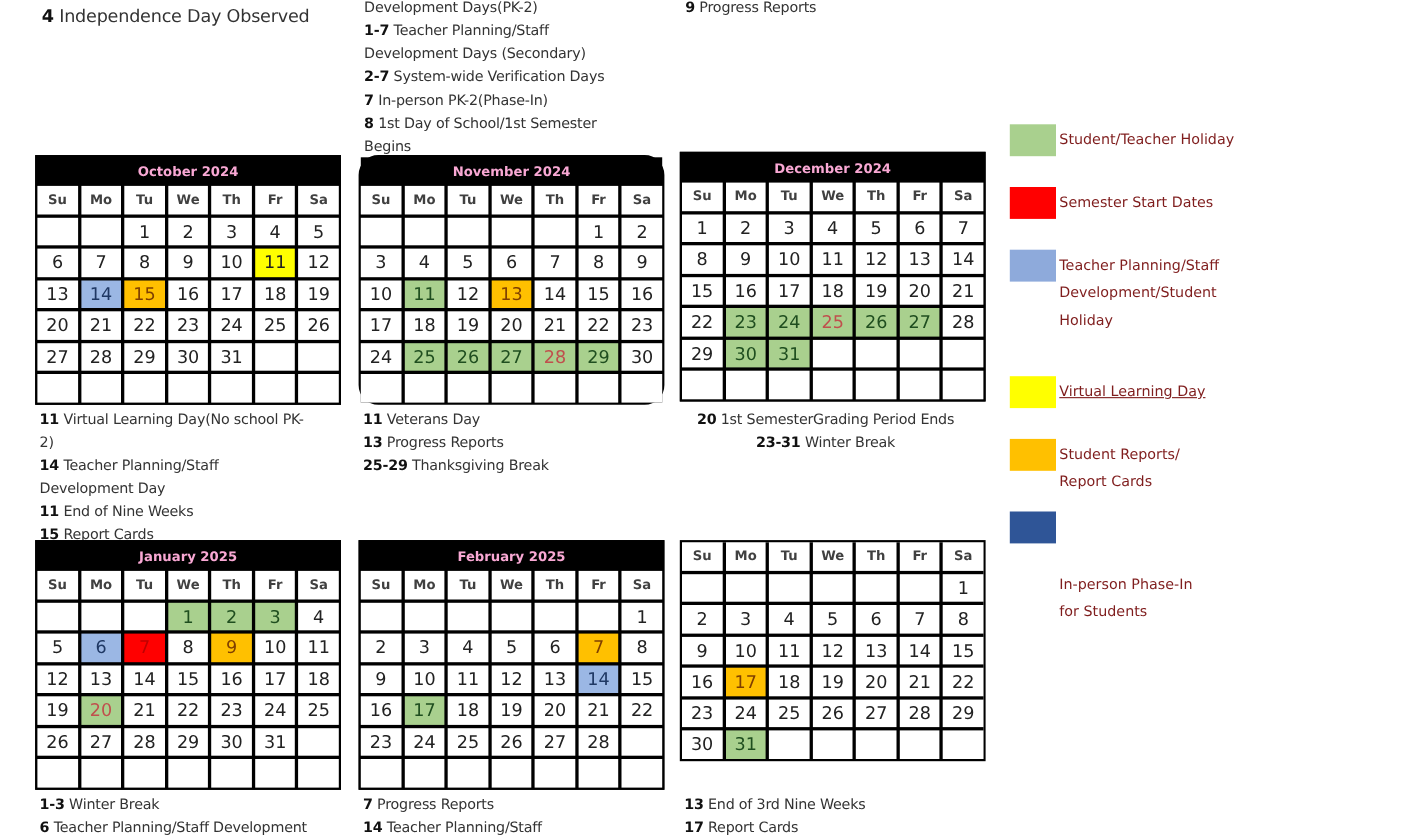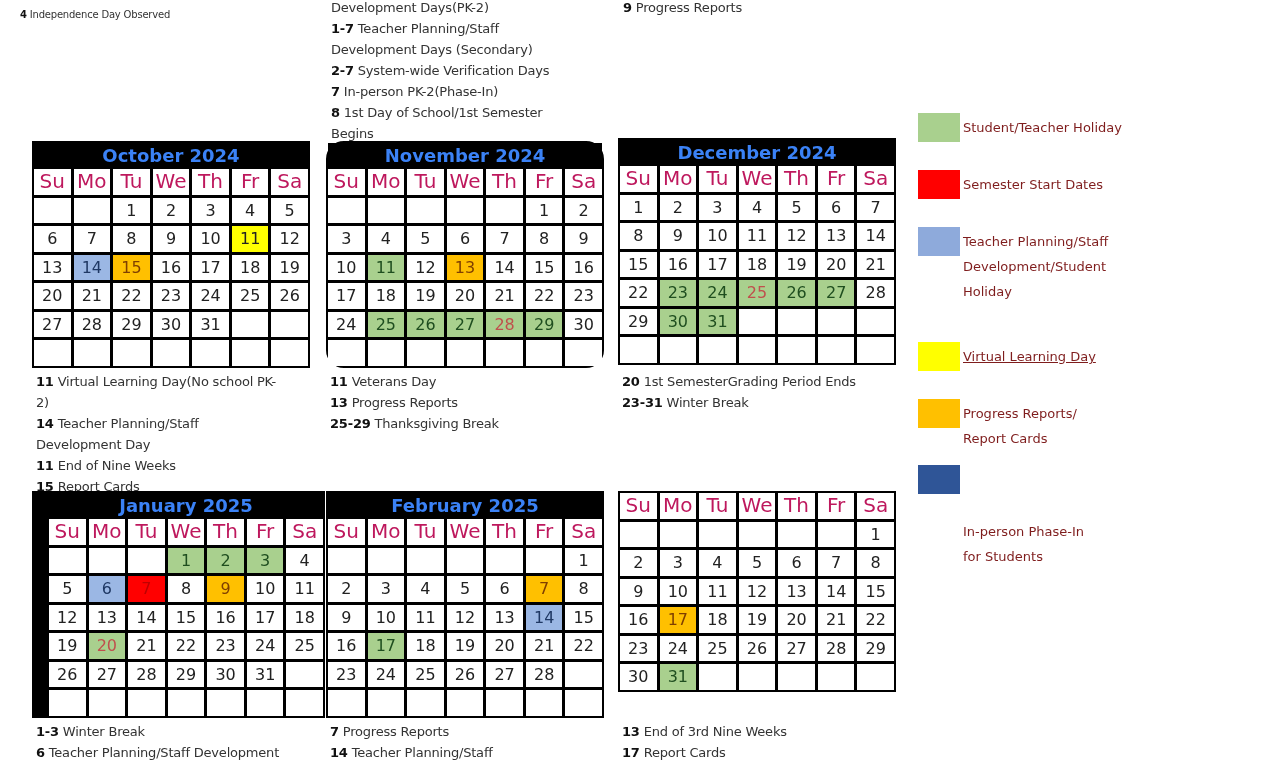--- a/index.html
+++ b/index.html
@@ -1,38 +1,38 @@
 <!DOCTYPE html>
 <html><head>
 <meta charset="utf-8">
 <style>
   html, body { margin:0; padding:0; background:#ffffff; }
   body { width:1278px; height:760px; position:relative; overflow:hidden; font-family:"DejaVu Sans", sans-serif; color:#222; }
   .note-block { position:absolute; font-size:13px; line-height:21px; color:#333; letter-spacing:-0.2px; }
   .note-block .ln b { font-weight:bold; color:#111; }
   .cal { position:absolute; width:274px; border:2px solid #000; background:#000; }
-  .cal .title { height:26px; line-height:26px; text-align:center; color:#3b82f6; font-weight:bold; font-size:18px; background:#000; }
+  .cal .title { height:26px; line-height:26px; text-align:center; color:#f9a8d4; font-weight:bold; font-size:12px; background:#000; }
   .cal .grid { display:grid; grid-template-columns:repeat(7, 1fr); gap:3px; background:#000; padding:0; }
   .cal .cell { background:#fff; height:25.5px; line-height:25.5px; text-align:center; font-size:16px; color:#222; }
-  .cal .hdr { font-weight:normal; font-size:20px; color:#be185d; }
+  .cal .hdr { font-weight:bold; font-size:12px; color:#404040; }
   .cell.green { background:#a9d08e; color:#1f4e1f; }
   .cell.green-h { background:#a9d08e; color:#c0504d; }
   .cell.red { background:#ff0000; color:#c00000; }
   .cell.lblue { background:#9bb7e4; color:#1f3864; }
   .cell.yellow { background:#ffff00; color:#222; }
   .cell.orange { background:#ffc000; color:#7f3f00; }
   .legend { position:absolute; left:918px; top:113px; width:340px; }
   .legend .item { position:absolute; left:0; }
   .legend .sw { position:absolute; left:0; width:42px; height:29px; }
   .legend .txt { position:absolute; left:45px; top:5px; font-size:13px; line-height:25px; color:#7f1d1d; width:220px; }
 </style>
 </head>
 <body>
 
-<div class="note-block" style="left:20px; top:4px; font-size:10px;">
+<div class="note-block" style="left:38px; top:4px; font-size:16px;">
   <div class="ln"><b>4</b><span> Independence Day Observed</span></div>
 </div>
 <div class="note-block" style="left:331px; top:-3px;">
   <div class="ln"><b></b><span>Development Days(PK-2)</span></div>
   <div class="ln"><b>1-7</b><span> Teacher Planning/Staff</span></div>
   <div class="ln"><b></b><span>Development Days (Secondary)</span></div>
   <div class="ln"><b>2-7</b><span> System-wide Verification Days</span></div>
   <div class="ln"><b>7</b><span> In-person PK-2(Phase-In)</span></div>
   <div class="ln"><b>8</b><span> 1st Day of School/1st Semester</span></div>
   <div class="ln"><b></b><span>Begins</span></div>
@@ -210,25 +210,25 @@
         <div class="cell"></div>
         <div class="cell"></div>
         <div class="cell"></div>
         <div class="cell"></div>
         <div class="cell"></div>
         <div class="cell"></div>
         <div class="cell"></div>
         <div class="cell"></div>
       </div>
     </div>
-    <div class="note-block" style="left: 622px; top: 371px; width: 285px;">
+    <div class="note-block" style="left: 608px; top: 371px; width: 285px; text-align: center;">
       <div class="ln"><b>20</b><span> 1st SemesterGrading Period Ends</span></div>
       <div class="ln"><b>23-31</b><span> Winter Break</span></div>
     </div>
-    <div class="cal" style="left: 32px; top: 491px; padding-left: 15px;">
+    <div class="cal" style="left: 32px; top: 491px;">
       <div class="title">January 2025</div>
       <div class="grid">
         <div class="cell hdr">Su</div>
         <div class="cell hdr">Mo</div>
         <div class="cell hdr">Tu</div>
         <div class="cell hdr">We</div>
         <div class="cell hdr">Th</div>
         <div class="cell hdr">Fr</div>
         <div class="cell hdr">Sa</div>
         <div class="cell"></div>
@@ -408,19 +408,19 @@
   <div class="item" style="top:114px;">
     <div class="sw" style="background:#8eaadb;"></div>
     <div class="txt" style="top:2px; width:170px;">Teacher Planning/Staff Development/Student Holiday</div>
   </div>
   <div class="item" style="top:229px;">
     <div class="sw" style="background:#ffff00;"></div>
     <div class="txt" style="top:2px;text-decoration:underline;">Virtual Learning Day</div>
   </div>
   <div class="item" style="top:286px;">
     <div class="sw" style="background:#ffc000;"></div>
-    <div class="txt" style="top:2px; width:130px;">Progress Reports/ Report Cards</div>
+    <div class="txt" style="top:2px; width:130px;">Student Reports/ Report Cards</div>
   </div>
   <div class="item" style="top:352px;">
     <div class="sw" style="background:#2f5597;"></div>
     <div class="txt" style="top:18px; width:130px;margin-top:36px;">In-person Phase-In for Students</div>
   </div>
 </div>
 
 </body></html>

